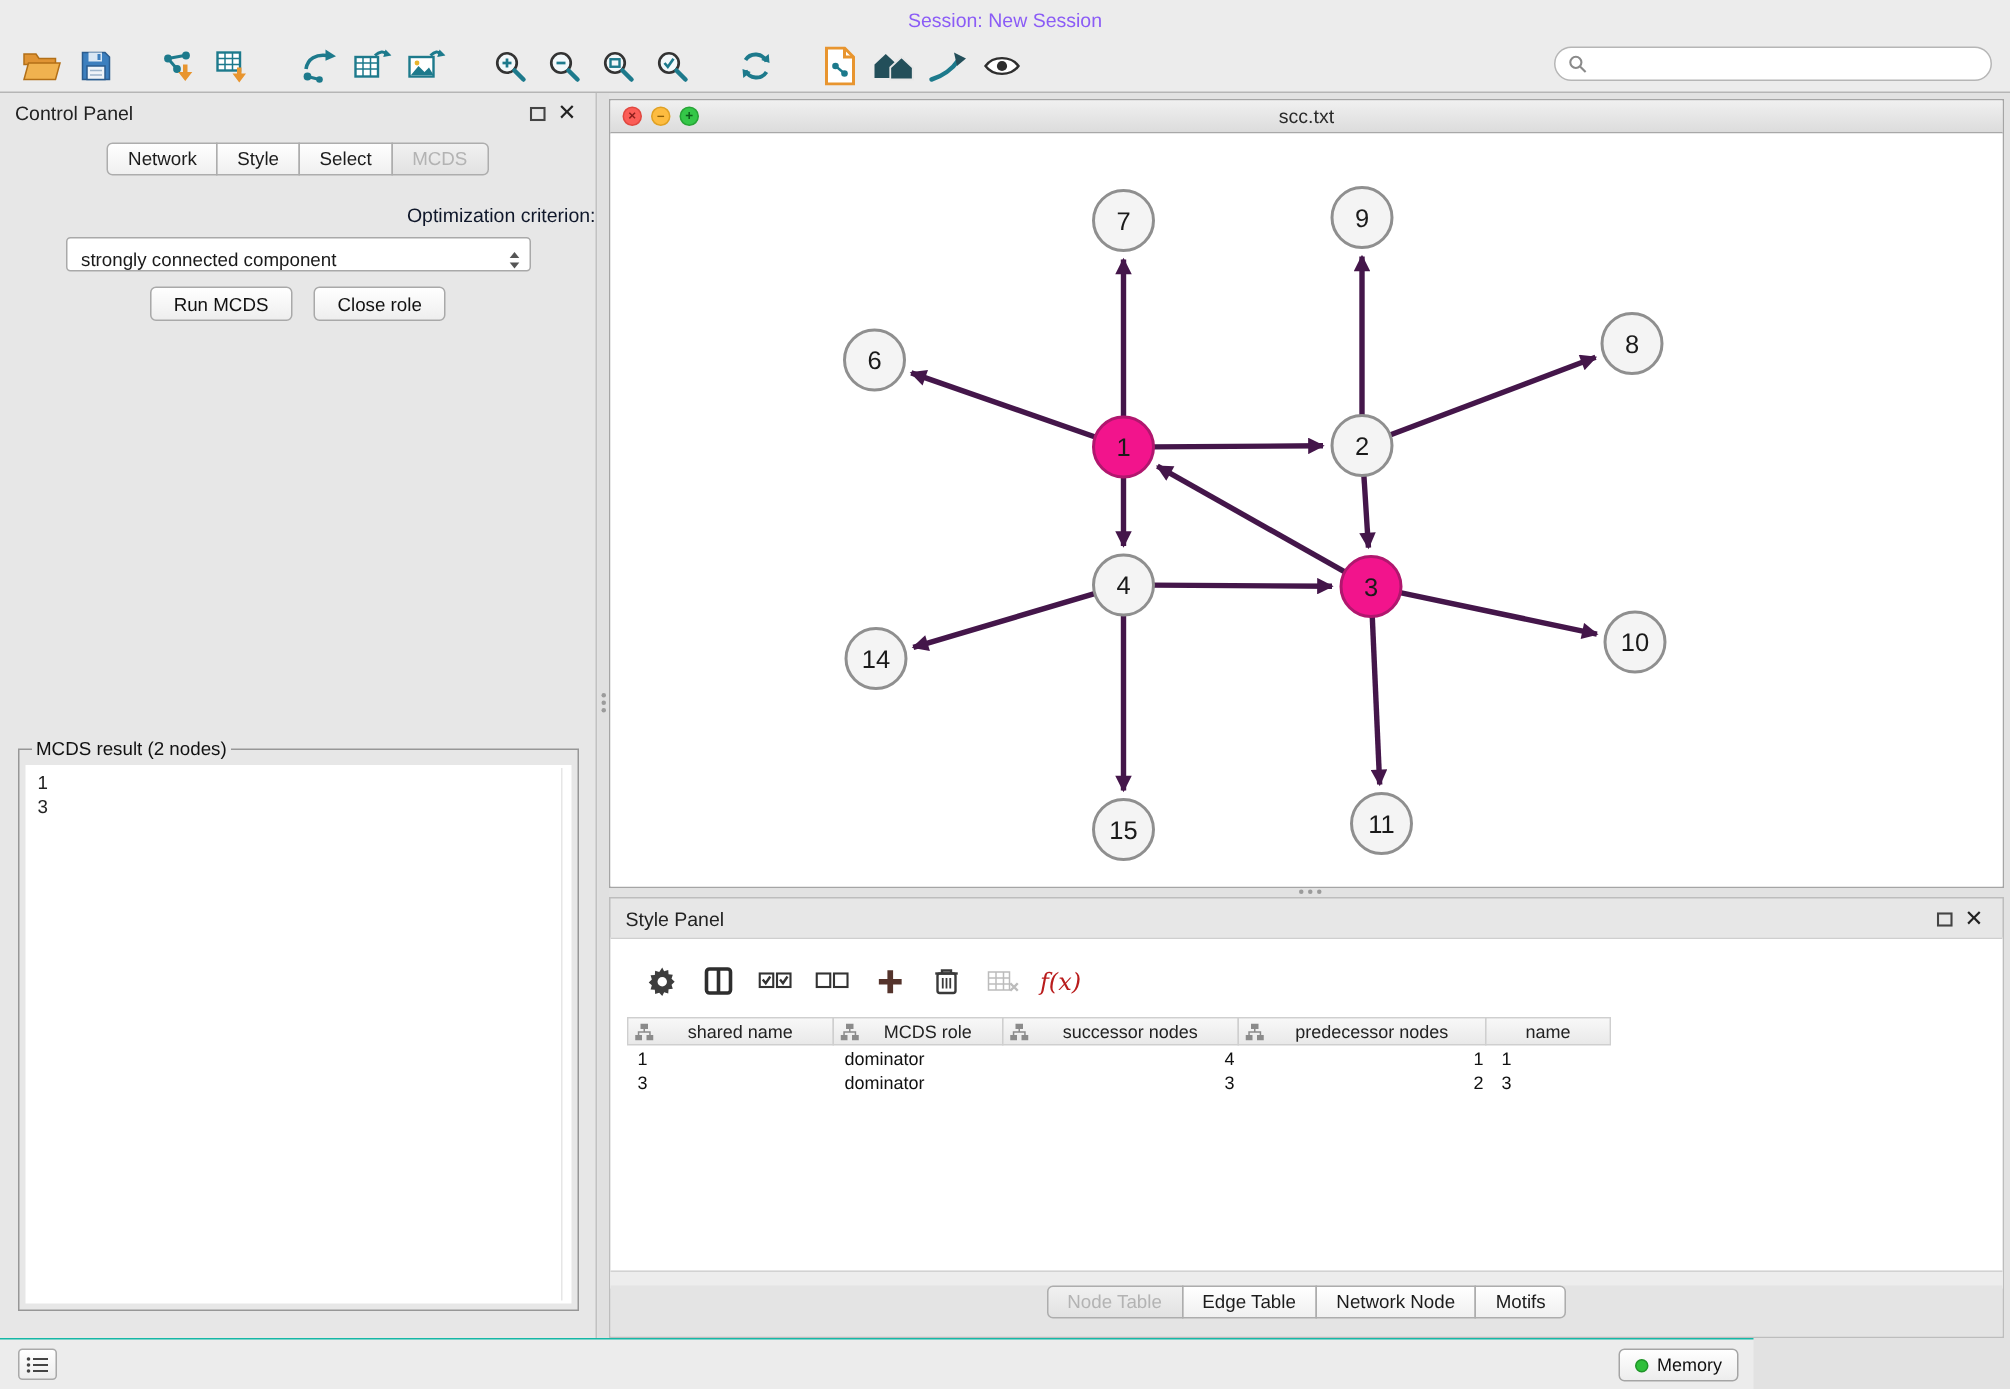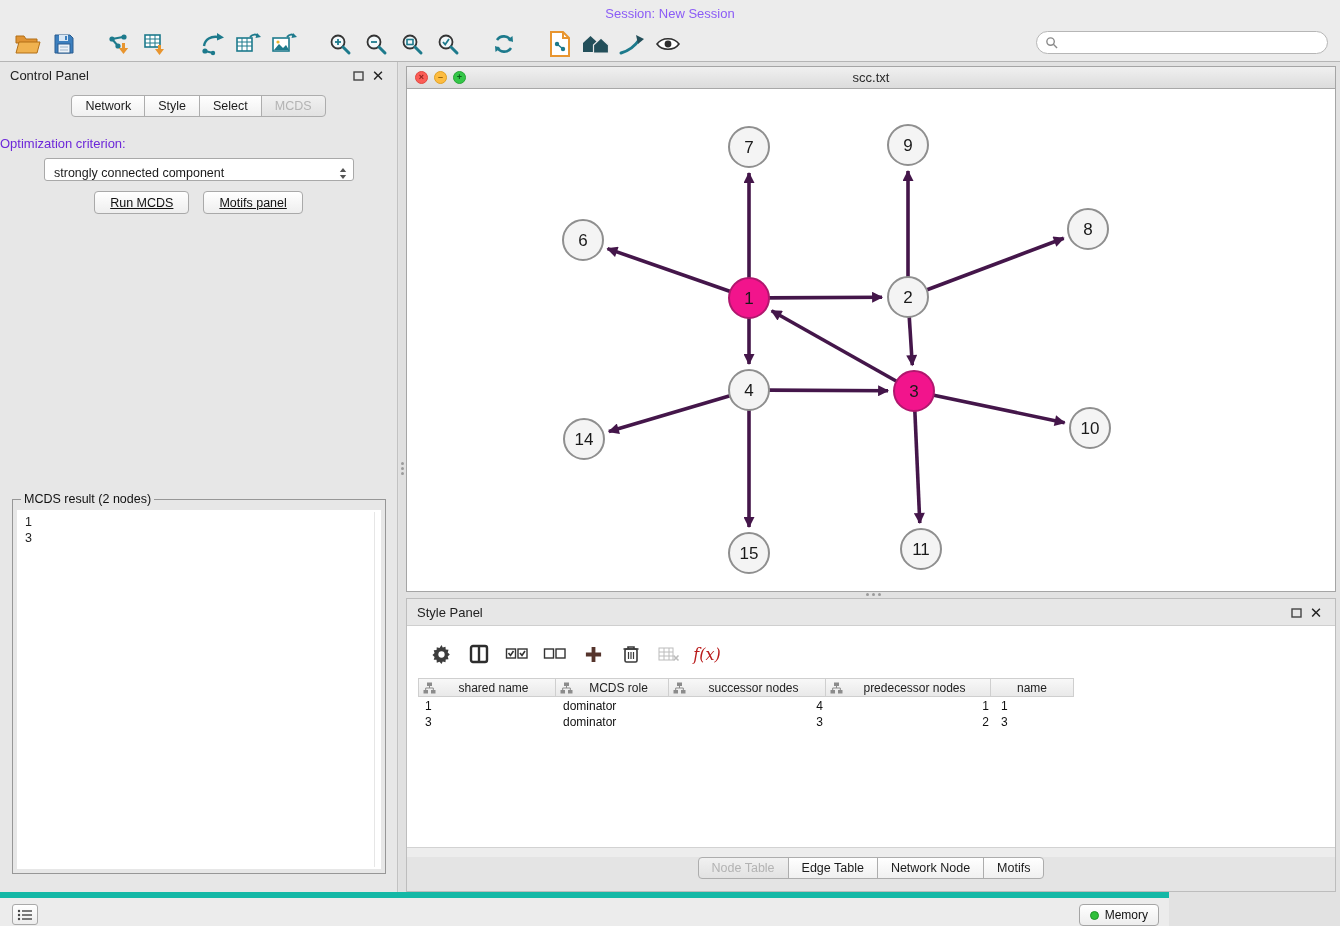--- a/index.html
+++ b/index.html
@@ -21,25 +21,25 @@
   .panel-header{height:27px;display:flex;align-items:center;padding:0 10px;font-size:13px;color:#222;}
   .panel-header .sp{flex:1;}
   .hdr-ic{width:18px;height:18px;display:flex;align-items:center;justify-content:center;margin-left:2px;}
   .close-x{font-size:15px;font-weight:bold;color:#222;line-height:1;}
   .tabs-row{position:absolute;left:0;top:33px;width:100%;display:flex;justify-content:center;}
   .seg{display:inline-flex;}
   .seg .tab{height:22px;line-height:21px;padding:0 13px;font-size:12.5px;color:#1c1c1c;background:linear-gradient(#ffffff,#f0f0f0);border:1px solid #adadad;margin-left:-1px;}
   .seg .tab:first-child{border-radius:4px 0 0 4px;margin-left:0;}
   .seg .tab:last-child{border-radius:0 4px 4px 0;}
   .seg .tab.active{color:#b3b3b3;background:linear-gradient(#f1f1f1,#e2e2e2);}
-  .opt-label{position:absolute;left:0;top:74px;width:100%;text-align:left;font-size:13px;color:#6d28d9;}
+  .opt-label{position:absolute;left:0;top:74px;width:100%;text-align:right;font-size:13px;color:#0f172a;}
   .combo{position:absolute;left:44px;top:96px;width:310px;height:23px;background:#fff;border:1px solid #a9a9a9;border-radius:3px;display:flex;align-items:flex-end;font-size:12.5px;padding:0 6px 0 9px;}
   .combo .sp{flex:1;}
   .cp-buttons{position:absolute;left:0;top:129px;width:100%;display:flex;justify-content:center;gap:14px;}
-  .btn{height:23px;padding:0 15px;font-size:12.5px;color:#111;background:linear-gradient(#ffffff,#eeeeee);border:1px solid #a9a9a9;border-radius:4px;font-family:inherit;text-decoration:underline;}
+  .btn{height:23px;padding:0 15px;font-size:12.5px;color:#111;background:linear-gradient(#ffffff,#eeeeee);border:1px solid #a9a9a9;border-radius:4px;font-family:inherit;}
   .result-fs{position:absolute;left:12px;top:430px;width:374px;height:382px;border:1px solid #979797;background:#e7e7e7;padding:4px;}
   .result-fs legend{font-size:12.5px;color:#111;padding:0 3px;margin-left:4px;}
   .result-inner{width:100%;height:100%;background:#ffffff;border:0;padding:4px 0 0 8px;font-size:12.5px;line-height:16px;color:#222;position:relative;}
   .result-inner .vtrack{position:absolute;right:6px;top:2px;bottom:2px;width:1px;background:#e6e6e6;}
 
   
   .vsplit{position:absolute;left:399px;top:62px;width:7px;height:830px;background:#e0e0e0;}
   .vsplit .dots{position:absolute;left:2px;top:398px;width:3px;}
   .vsplit .dots i,.hsplit .dots i{display:block;width:3px;height:3px;border-radius:50%;background:#9b9b9b;margin:2px 0;}
   .hsplit{position:absolute;left:406px;top:592px;width:934px;height:6px;background:#e2e2e2;}
@@ -66,21 +66,21 @@
   .th{height:19px;background:linear-gradient(#f8f8f8,#e9e9e9);border:1px solid #cfcfcf;margin-left:-1px;display:flex;align-items:center;font-size:12px;color:#222;padding:0 4px;}
   .th .lbl{flex:1;text-align:center;}
   .trow{position:absolute;left:12px;display:flex;height:16px;font-size:12px;color:#111;align-items:center;}
   .td{padding:0 6px;white-space:nowrap;overflow:hidden;}
   .td.r{text-align:right;}
   .w1{width:138px;} .w2{width:114px;} .w3{width:158px;} .w4{width:166px;} .w5{width:84px;}
   .hscroll{position:absolute;left:0;bottom:0;width:100%;height:12px;background:#ededed;border-top:1px solid #d2d2d2;}
   .tp-tabbar{position:absolute;left:0;bottom:0;width:100%;height:34px;display:flex;justify-content:center;background:#e4e4e4;}
 
   
-  .statusbar{position:absolute;left:0;top:892px;width:1169px;height:34px;background:#ececec;border-top:6px solid #14b8a6;}
+  .statusbar{position:absolute;left:0;top:892px;width:1169px;height:34px;background:#ececec;border-top:1px solid #14b8a6;}
   .list-btn{position:absolute;left:12px;top:6px;width:26px;height:21px;border:1px solid #a9a9a9;border-radius:3px;background:linear-gradient(#fff,#ededed);display:flex;align-items:center;justify-content:center;}
   .mem-btn{position:absolute;right:10px;top:6px;height:22px;border:1px solid #a5a5a5;border-radius:4px;background:linear-gradient(#ffffff,#ededed);display:flex;align-items:center;gap:6px;padding:0 10px;font-size:12px;color:#111;}
   .mem-dot{width:9px;height:9px;border-radius:50%;background:#2fbf3a;border:1px solid #1f9428;}
 </style>
 </head>
 <body>
 
 <div class="titlebar">
   <span>Session: New Session</span>
 </div>
@@ -254,21 +254,21 @@
   <div class="combo">
     <span>strongly connected component</span>
     <span class="sp"></span>
     <svg width="8" height="13" viewBox="0 0 8 13">
       <path d="M4 1 L7.2 5 H0.8z" fill="#555"></path>
       <path d="M4 12 L0.8 8 H7.2z" fill="#555"></path>
     </svg>
   </div>
   <div class="cp-buttons">
     <button class="btn">Run MCDS</button>
-    <button class="btn">Motifs panel</button>
+    <button class="btn">Close role</button>
   </div>
   <fieldset class="result-fs">
     <legend>MCDS result (2 nodes)</legend>
     <div class="result-inner">
       <div>1</div>
       <div>3</div>
       <span class="vtrack"></span>
     </div>
   </fieldset>
 </div>

